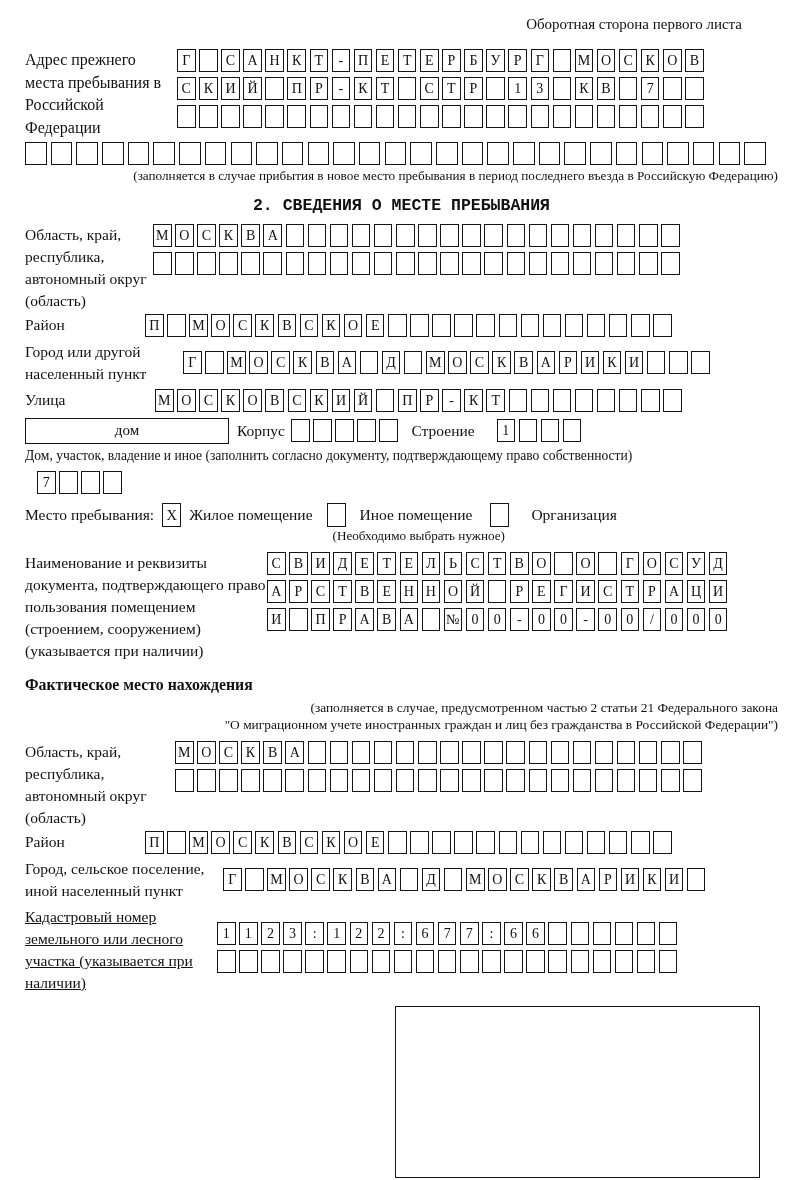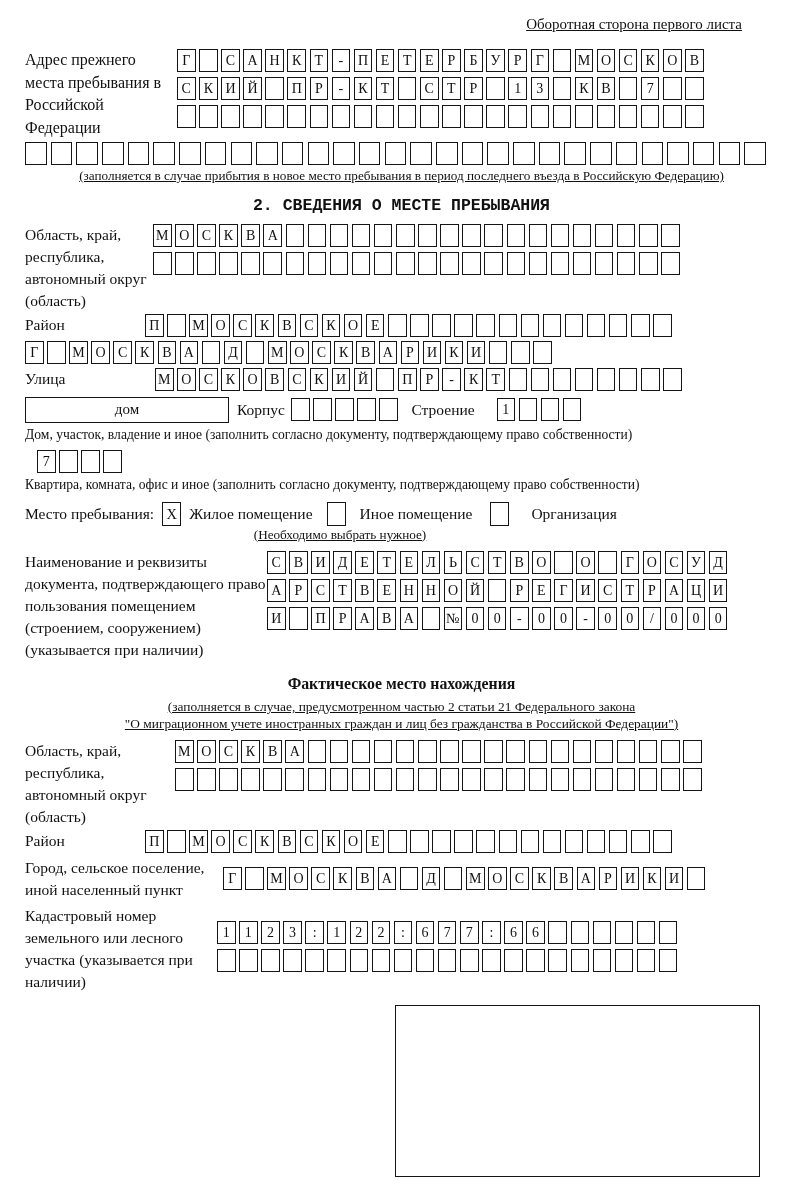--- a/index.html
+++ b/index.html
@@ -6,39 +6,39 @@
   .page{
     position:relative;
     width:800px;height:1180px;
     box-sizing:border-box;
     padding:16px 22px 0 25px;
     overflow:hidden;
     font-family:"Liberation Serif","DejaVu Serif",serif;
     color:#111;
     background:#fff;
   }
-  .header-note{ text-align:right; font-size:15px; padding-right:36px; margin-bottom:16px;text-decoration:underline;}
+  .header-note{ text-align:right; font-size:15px; padding-right:36px; margin-bottom:16px;}
   .frow{display:flex; align-items:flex-start;}
   .frow.vcenter{align-items:center;}
   .lbl{font-size:15.5px; line-height:1.42; flex-shrink:0;}
   .cells-col > div{margin-bottom:5px; white-space:nowrap;}
   .cellrow{white-space:nowrap; line-height:0;}
   .cell{
     display:inline-block; box-sizing:content-box;
     width:16.5px; height:21px;
     border:1.5px solid #151515;
     margin-right:3.6px;
     font-size:14px; line-height:21px; text-align:center;
     vertical-align:top; font-family:inherit;
   }
   .row-lg .cell{width:19.5px; margin-right:4.2px;}
-  .caption{font-size:13.2px; text-align:center; margin-top:3px;text-decoration:underline;}
+  .caption{font-size:13.2px; text-align:right; margin-top:3px;}
   .caption-left{font-size:13.6px; margin-top:4px;}
   .sec-title{font-size:16.5px; font-weight:bold; text-align:center; margin:12px 0 9px 0;font-family:Liberation Mono, monospace;}
-  .sub-title{font-size:15.8px; font-weight:bold; text-align:center; margin:14px 0 6px 0;}
+  .sub-title{font-size:15.8px; font-weight:bold; margin:14px 0 6px 0;}
   .named-box{
     border:1.5px solid #151515; box-sizing:border-box;
     height:26px; line-height:23px; text-align:center;
     font-size:15px; flex-shrink:0;
   }
   .checkbox{
     display:inline-block; box-sizing:content-box;
     width:17px; height:22px; border:1.5px solid #151515;
     text-align:center; line-height:22px; font-size:14.5px;
     vertical-align:middle;
@@ -76,41 +76,41 @@
       <div class="cellrow"><span class="cell"></span><span class="cell"></span><span class="cell"></span><span class="cell"></span><span class="cell"></span><span class="cell"></span><span class="cell"></span><span class="cell"></span><span class="cell"></span><span class="cell"></span><span class="cell"></span><span class="cell"></span><span class="cell"></span><span class="cell"></span><span class="cell"></span><span class="cell"></span><span class="cell"></span><span class="cell"></span><span class="cell"></span><span class="cell"></span><span class="cell"></span><span class="cell"></span><span class="cell"></span><span class="cell"></span></div>
     </div>
   </div>
 
   <div class="frow vcenter" style="margin-top:2px;">
     <div class="lbl" style="width:120px;">Район</div>
     <div class="cellrow"><span class="cell">П</span><span class="cell"></span><span class="cell">М</span><span class="cell">О</span><span class="cell">С</span><span class="cell">К</span><span class="cell">В</span><span class="cell">С</span><span class="cell">К</span><span class="cell">О</span><span class="cell">Е</span><span class="cell"></span><span class="cell"></span><span class="cell"></span><span class="cell"></span><span class="cell"></span><span class="cell"></span><span class="cell"></span><span class="cell"></span><span class="cell"></span><span class="cell"></span><span class="cell"></span><span class="cell"></span><span class="cell"></span></div>
   </div>
 
   <div class="frow vcenter" style="margin-top:4px;">
+    <div class="lbl" style="width:158px;">Город или другой населенный пункт</div>
     <div class="cellrow"><span class="cell">Г</span><span class="cell"></span><span class="cell">М</span><span class="cell">О</span><span class="cell">С</span><span class="cell">К</span><span class="cell">В</span><span class="cell">А</span><span class="cell"></span><span class="cell">Д</span><span class="cell"></span><span class="cell">М</span><span class="cell">О</span><span class="cell">С</span><span class="cell">К</span><span class="cell">В</span><span class="cell">А</span><span class="cell">Р</span><span class="cell">И</span><span class="cell">К</span><span class="cell">И</span><span class="cell"></span><span class="cell"></span><span class="cell"></span></div>
   </div>
 
   <div class="frow vcenter" style="margin-top:4px;">
     <div class="lbl" style="width:130px;">Улица</div>
     <div class="cellrow"><span class="cell">М</span><span class="cell">О</span><span class="cell">С</span><span class="cell">К</span><span class="cell">О</span><span class="cell">В</span><span class="cell">С</span><span class="cell">К</span><span class="cell">И</span><span class="cell">Й</span><span class="cell"></span><span class="cell">П</span><span class="cell">Р</span><span class="cell">-</span><span class="cell">К</span><span class="cell">Т</span><span class="cell"></span><span class="cell"></span><span class="cell"></span><span class="cell"></span><span class="cell"></span><span class="cell"></span><span class="cell"></span><span class="cell"></span></div>
   </div>
 
   <div class="frow vcenter" style="margin-top:6px;">
     <div class="named-box" style="width:204px;">дом</div>
     <div class="lbl" style="margin-left:8px; margin-right:6px;">Корпус</div>
     <div class="cellrow"><span class="cell"></span><span class="cell"></span><span class="cell"></span><span class="cell"></span><span class="cell"></span></div>
     <div class="lbl" style="margin-left:10px; margin-right:22px;">Строение</div>
     <div class="cellrow"><span class="cell">1</span><span class="cell"></span><span class="cell"></span><span class="cell"></span></div>
   </div>
   <div class="caption-left">Дом, участок, владение и иное (заполнить согласно документу, подтверждающему право собственности)</div>
 
   <div class="frow vcenter" style="margin-top:7px;">
     <div class="cellrow" style="margin-left:12px;"><span class="cell">7</span><span class="cell"></span><span class="cell"></span><span class="cell"></span></div>
   </div>
-  <div class="caption-left">Квартира, комната, офис и иное (заполнить согласно документу, подтверждающему право собственности)</div>
 
   <div class="frow vcenter" style="margin-top:9px;">
     <div class="lbl">Место пребывания:</div>
     <span class="checkbox" style="margin-left:8px;">X</span>
     <span class="opt-label" style="margin-left:8px;">Жилое помещение</span>
     <span class="checkbox" style="margin-left:14px;"></span>
     <span class="opt-label" style="margin-left:14px;">Иное помещение</span>
     <span class="checkbox" style="margin-left:18px;"></span>
     <span class="opt-label" style="margin-left:22px;">Организация</span>
   </div>
@@ -140,21 +140,21 @@
   <div class="frow vcenter" style="margin-top:2px;">
     <div class="lbl" style="width:120px;">Район</div>
     <div class="cellrow"><span class="cell">П</span><span class="cell"></span><span class="cell">М</span><span class="cell">О</span><span class="cell">С</span><span class="cell">К</span><span class="cell">В</span><span class="cell">С</span><span class="cell">К</span><span class="cell">О</span><span class="cell">Е</span><span class="cell"></span><span class="cell"></span><span class="cell"></span><span class="cell"></span><span class="cell"></span><span class="cell"></span><span class="cell"></span><span class="cell"></span><span class="cell"></span><span class="cell"></span><span class="cell"></span><span class="cell"></span><span class="cell"></span></div>
   </div>
 
   <div class="frow vcenter" style="margin-top:4px;">
     <div class="lbl" style="width:198px;">Город, сельское поселение, иной населенный пункт</div>
     <div class="cellrow"><span class="cell">Г</span><span class="cell"></span><span class="cell">М</span><span class="cell">О</span><span class="cell">С</span><span class="cell">К</span><span class="cell">В</span><span class="cell">А</span><span class="cell"></span><span class="cell">Д</span><span class="cell"></span><span class="cell">М</span><span class="cell">О</span><span class="cell">С</span><span class="cell">К</span><span class="cell">В</span><span class="cell">А</span><span class="cell">Р</span><span class="cell">И</span><span class="cell">К</span><span class="cell">И</span><span class="cell"></span></div>
   </div>
 
-  <div class="frow" style="margin-top:4px;">
+  <div class="frow" style="margin-top:4px;text-decoration:underline;">
     <div class="lbl" style="width:192px;">Кадастровый номер земельного или лесного участка (указывается при наличии)</div>
     <div class="cells-col" style="margin-top:16px;">
       <div class="cellrow"><span class="cell">1</span><span class="cell">1</span><span class="cell">2</span><span class="cell">3</span><span class="cell">:</span><span class="cell">1</span><span class="cell">2</span><span class="cell">2</span><span class="cell">:</span><span class="cell">6</span><span class="cell">7</span><span class="cell">7</span><span class="cell">:</span><span class="cell">6</span><span class="cell">6</span><span class="cell"></span><span class="cell"></span><span class="cell"></span><span class="cell"></span><span class="cell"></span><span class="cell"></span></div>
       <div class="cellrow"><span class="cell"></span><span class="cell"></span><span class="cell"></span><span class="cell"></span><span class="cell"></span><span class="cell"></span><span class="cell"></span><span class="cell"></span><span class="cell"></span><span class="cell"></span><span class="cell"></span><span class="cell"></span><span class="cell"></span><span class="cell"></span><span class="cell"></span><span class="cell"></span><span class="cell"></span><span class="cell"></span><span class="cell"></span><span class="cell"></span><span class="cell"></span></div>
     </div>
   </div>
 
   <div class="stamp-box"></div>
 
 </div>

